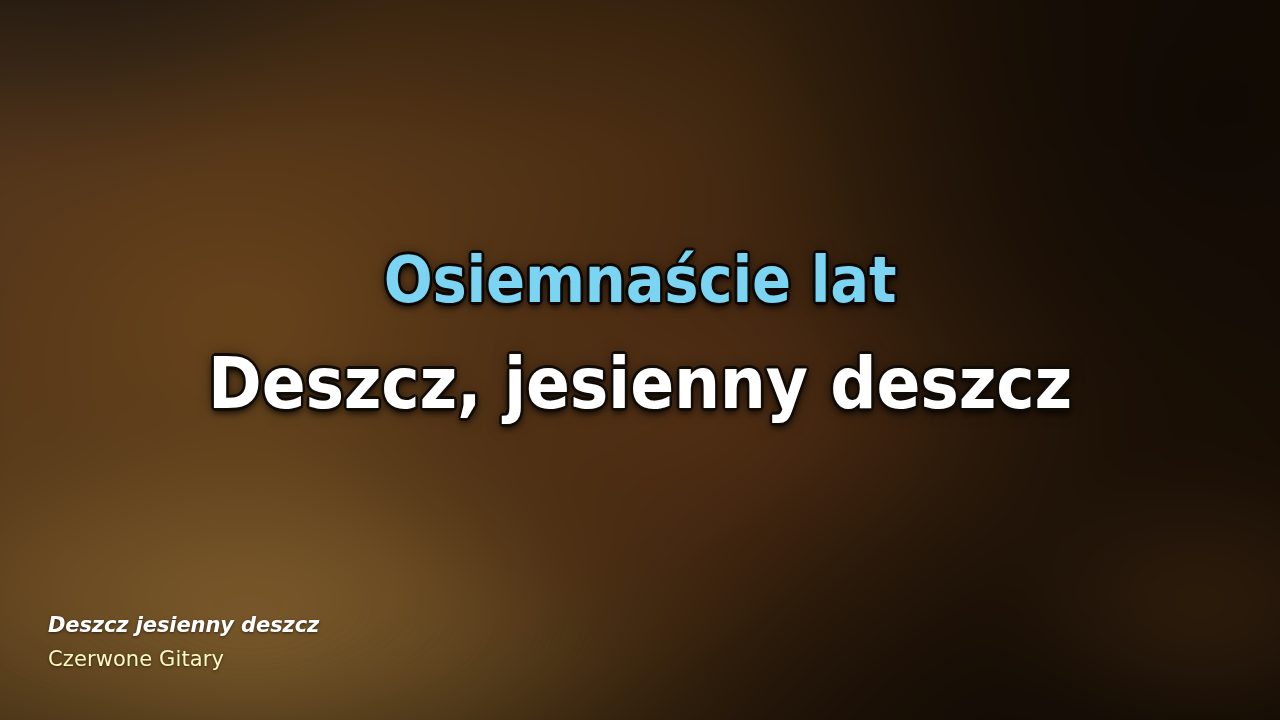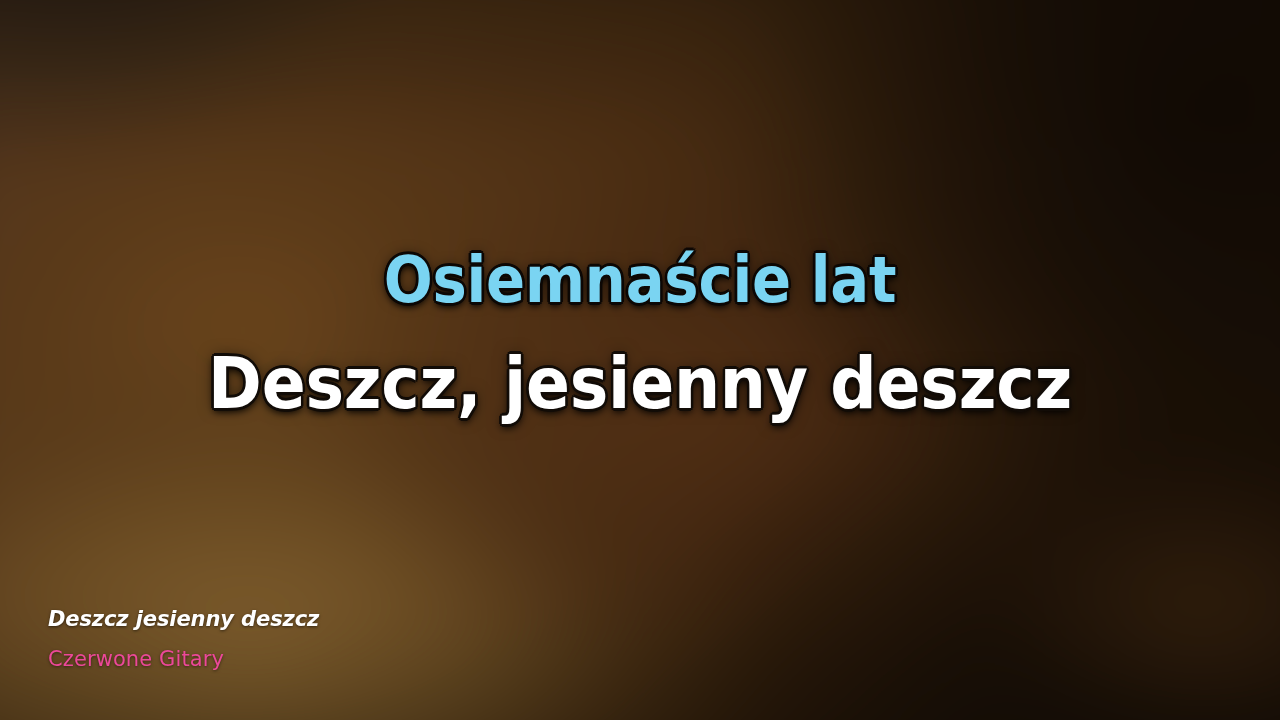--- a/index.html
+++ b/index.html
@@ -165,24 +165,24 @@
     letter-spacing:-0.1px;
     line-height:1.32;
     text-shadow:0 1px 3px rgba(0,0,0,0.55);
     font-style:italic;
   }
   .track-artist {
     display:block;
     font-family:"DejaVu Sans", sans-serif;
     font-size:21px;
     font-weight:400;
-    color:#ec4899;
+    color:#fef9c3;
     letter-spacing:0.1px;
     line-height:1.40;
-    margin-top:11px;
+    margin-top:5px;
     text-shadow:0 1px 3px rgba(0,0,0,0.5);
   }
 </style>
 </head>
 <body>
 
 <div id="stage">
 
   <div id="backdrop">
     <div class="bg-base"></div>

